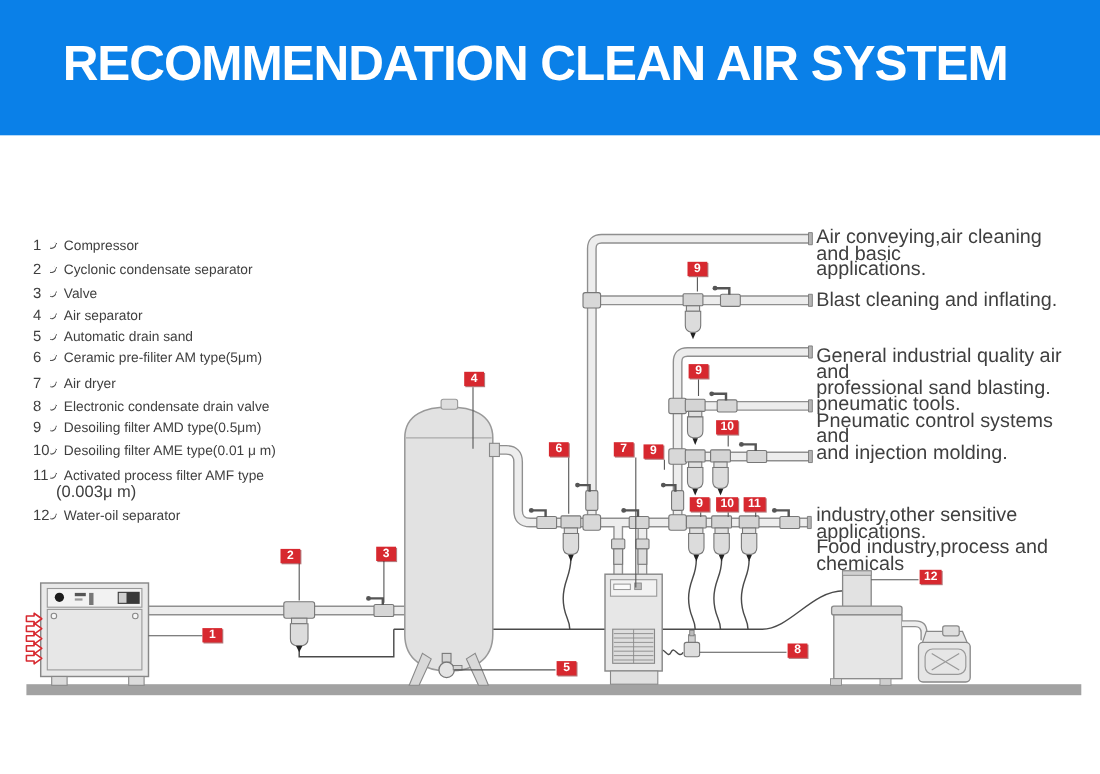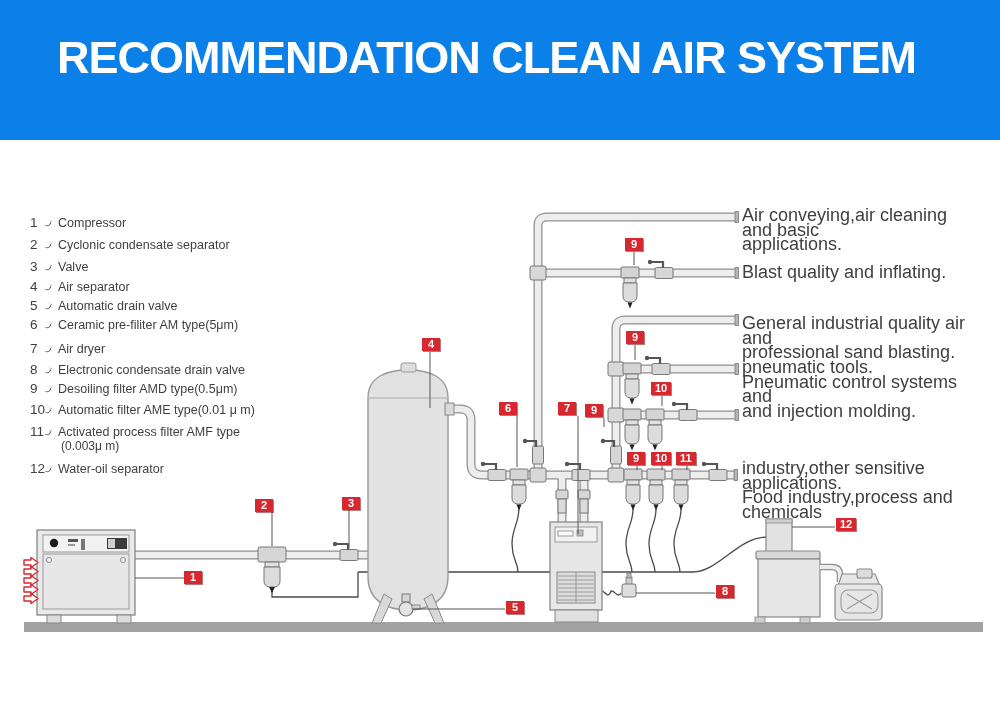--- a/index.html
+++ b/index.html
@@ -1,29 +1,29 @@
 <!DOCTYPE html>
 <html><head>
 <meta charset="utf-8">
 <style>
   html,body{margin:0;padding:0;background:#ffffff;}
   body{width:1000px;height:704px;position:relative;overflow:hidden;
        font-family:"Liberation Sans","DejaVu Sans",sans-serif;color:#3f3f3f;}
-  .banner{position:absolute;left:0;top:0;width:1000px;height:140px;background:#0a80e8;}
+  .banner{position:absolute;left:0;top:0;width:1000px;height:123px;background:#0a80e8;}
   .banner h1{margin:0;position:absolute;left:57px;top:33px;font-size:45px;line-height:50px;
              font-weight:bold;color:#ffffff;letter-spacing:-1px;white-space:nowrap;}
   svg.diagram{position:absolute;left:0;top:0;}
   
   .legend{position:absolute;left:0;top:0;}
   .lg-row{position:absolute;left:30px;white-space:nowrap;font-size:12.5px;}
   .lg-num{display:inline-block;font-size:13.5px;min-width:15px;}
   .cjk-comma{display:inline-block;width:4px;height:6px;margin:0 7px 0 1px;
              border-right:1.8px solid #555;border-bottom:1.8px solid #555;
              border-radius:0 0 6px 0;transform:rotate(18deg);}
-  .lg-text2{margin-left:31px;font-size:12px;}
+  .lg-text2{margin-left:21px;font-size:15px;}
   
   .app{position:absolute;left:742px;width:240px;font-size:18px;line-height:14.5px;}
   
   .redlbl{position:absolute;background:#d7282f;color:#ffffff;font-size:11px;font-weight:bold;
           line-height:13px;height:13px;padding:0 4px;min-width:10px;text-align:center;
           box-shadow:1px 1px 0 rgba(120,10,14,.55);}
 </style>
 </head>
 <body>
 
@@ -225,38 +225,38 @@
 
 <div class="banner">
   <h1>RECOMMENDATION CLEAN AIR SYSTEM</h1>
 </div>
 
 <div class="legend">
   <div class="lg-row" style="top:215px"><span class="lg-num">1</span><span class="cjk-comma"></span><span>Compressor</span></div>
   <div class="lg-row" style="top:237px"><span class="lg-num">2</span><span class="cjk-comma"></span><span>Cyclonic condensate separator</span></div>
   <div class="lg-row" style="top:259px"><span class="lg-num">3</span><span class="cjk-comma"></span><span>Valve</span></div>
   <div class="lg-row" style="top:279px"><span class="lg-num">4</span><span class="cjk-comma"></span><span>Air separator</span></div>
-  <div class="lg-row" style="top:298px"><span class="lg-num">5</span><span class="cjk-comma"></span><span>Automatic drain valve</span></div>
+  <div class="lg-row" style="top:298px"><span class="lg-num">5</span><span class="cjk-comma"></span><span>Automatic drain sand</span></div>
   <div class="lg-row" style="top:317px"><span class="lg-num">6</span><span class="cjk-comma"></span><span>Ceramic pre-filiter AM type(5μm)</span></div>
   <div class="lg-row" style="top:341px"><span class="lg-num">7</span><span class="cjk-comma"></span><span>Air dryer</span></div>
   <div class="lg-row" style="top:362px"><span class="lg-num">8</span><span class="cjk-comma"></span><span>Electronic condensate drain valve</span></div>
   <div class="lg-row" style="top:381px"><span class="lg-num">9</span><span class="cjk-comma"></span><span>Desoiling filter AMD type(0.5μm)</span></div>
-  <div class="lg-row" style="top:402px"><span class="lg-num">10</span><span class="cjk-comma"></span><span>Automatic filter AME type(0.01 μ m)</span></div>
+  <div class="lg-row" style="top:402px"><span class="lg-num">10</span><span class="cjk-comma"></span><span>Desoiling filter AME type(0.01 μ m)</span></div>
   <div class="lg-row" style="top:424px"><span class="lg-num">11</span><span class="cjk-comma"></span><span>Activated process filter AMF type</span>
     <div class="lg-text2">(0.003μ m)</div>
   </div>
   <div class="lg-row" style="top:461px"><span class="lg-num">12</span><span class="cjk-comma"></span><span>Water-oil separator</span></div>
 </div>
 
 <div class="app" style="top:208px">
   <div>Air conveying,air cleaning and basic</div>
   <div>applications.</div>
 </div>
 <div class="app" style="top:265px">
-  <div>Blast quality and inflating.</div>
+  <div>Blast cleaning and inflating.</div>
   <div></div>
 </div>
 <div class="app" style="top:316px">
   <div>General industrial quality air and</div>
   <div>professional sand blasting.</div>
 </div>
 <div class="app" style="top:360px">
   <div>pneumatic tools.</div>
   <div>Pneumatic control systems and</div>
 </div>

